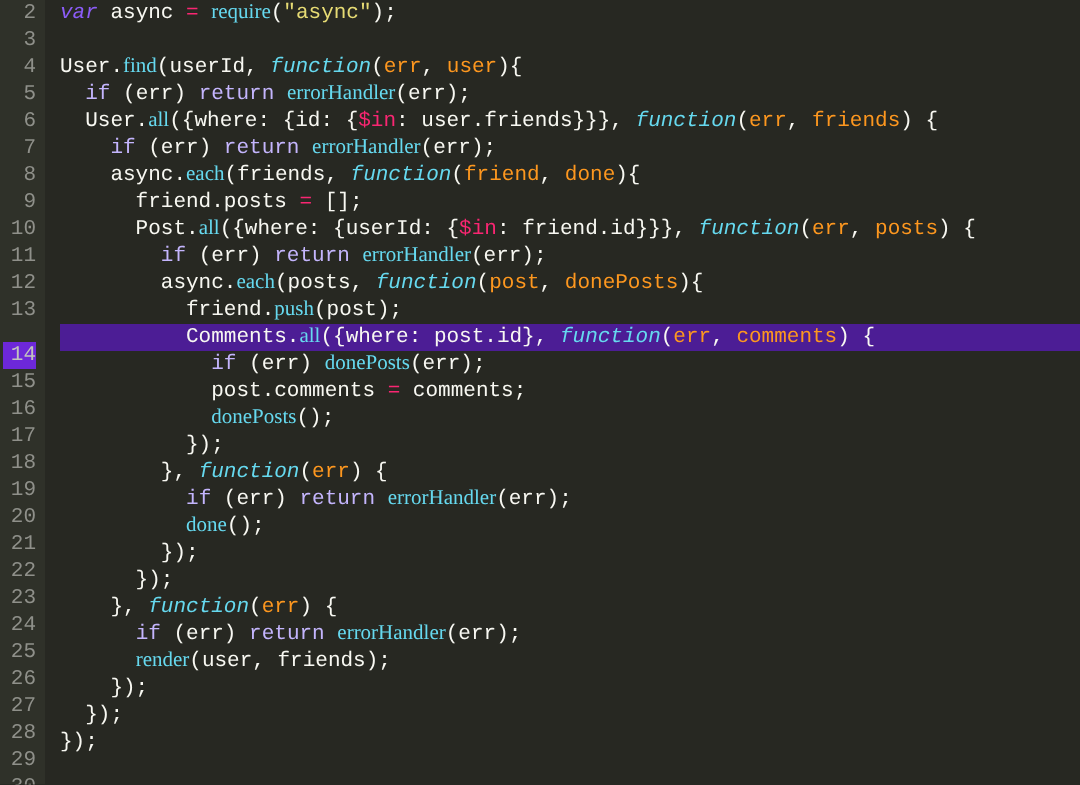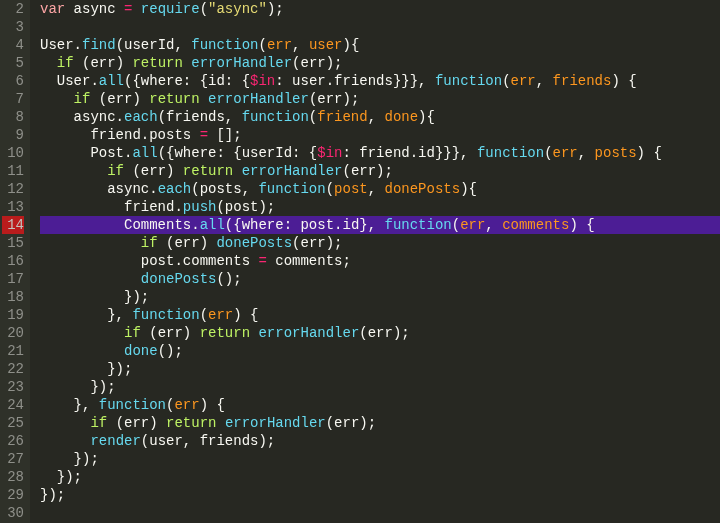--- a/index.html
+++ b/index.html
@@ -28,38 +28,39 @@
     padding: 0 6px 0 2px;
     user-select: none;
     box-sizing: border-box;
     width: 30px;
     flex: 0 0 30px;
   }
   .gutter .ln {
     height: 18px;
   }
   .gutter .ln.current {
-    background: #b91c1c;
+    background: #6d28d9;
     color: #c2c3bd;
+    margin-top: 12px;
   }
   .code {
     padding-left: 10px;
     flex: 1 1 auto;
   }
   .line {
     height: 18px;
   }
   .line.current {
     background: #4c1d95;
   }
   
-  .kw   { color: #bef264; }     
-  .fncol{ color: #66d9ef; } 
-  .store{ color: #fca5a5; } 
-  .call { color: #66d9ef; }     
+  .kw   { color: #c4b5fd; }     
+  .fncol{ color: #66d9ef; font-style: italic; } 
+  .store{ color: #8b5cf6; font-style: italic; } 
+  .call { color: #66d9ef; font-family: Liberation Serif, serif; }     
   .str  { color: #e6db74; }     
   .prm  { color: #fd971f; } 
   .op   { color: #f92672; }     
   .plain{ color: #f8f8f2; }
 </style>
 </head>
 <body>
 
 <div class="editor">
   <div class="gutter" id="gutter"><div class="ln">2</div><div class="ln">3</div><div class="ln">4</div><div class="ln">5</div><div class="ln">6</div><div class="ln">7</div><div class="ln">8</div><div class="ln">9</div><div class="ln">10</div><div class="ln">11</div><div class="ln">12</div><div class="ln">13</div><div class="ln current">14</div><div class="ln">15</div><div class="ln">16</div><div class="ln">17</div><div class="ln">18</div><div class="ln">19</div><div class="ln">20</div><div class="ln">21</div><div class="ln">22</div><div class="ln">23</div><div class="ln">24</div><div class="ln">25</div><div class="ln">26</div><div class="ln">27</div><div class="ln">28</div><div class="ln">29</div><div class="ln">30</div></div>

